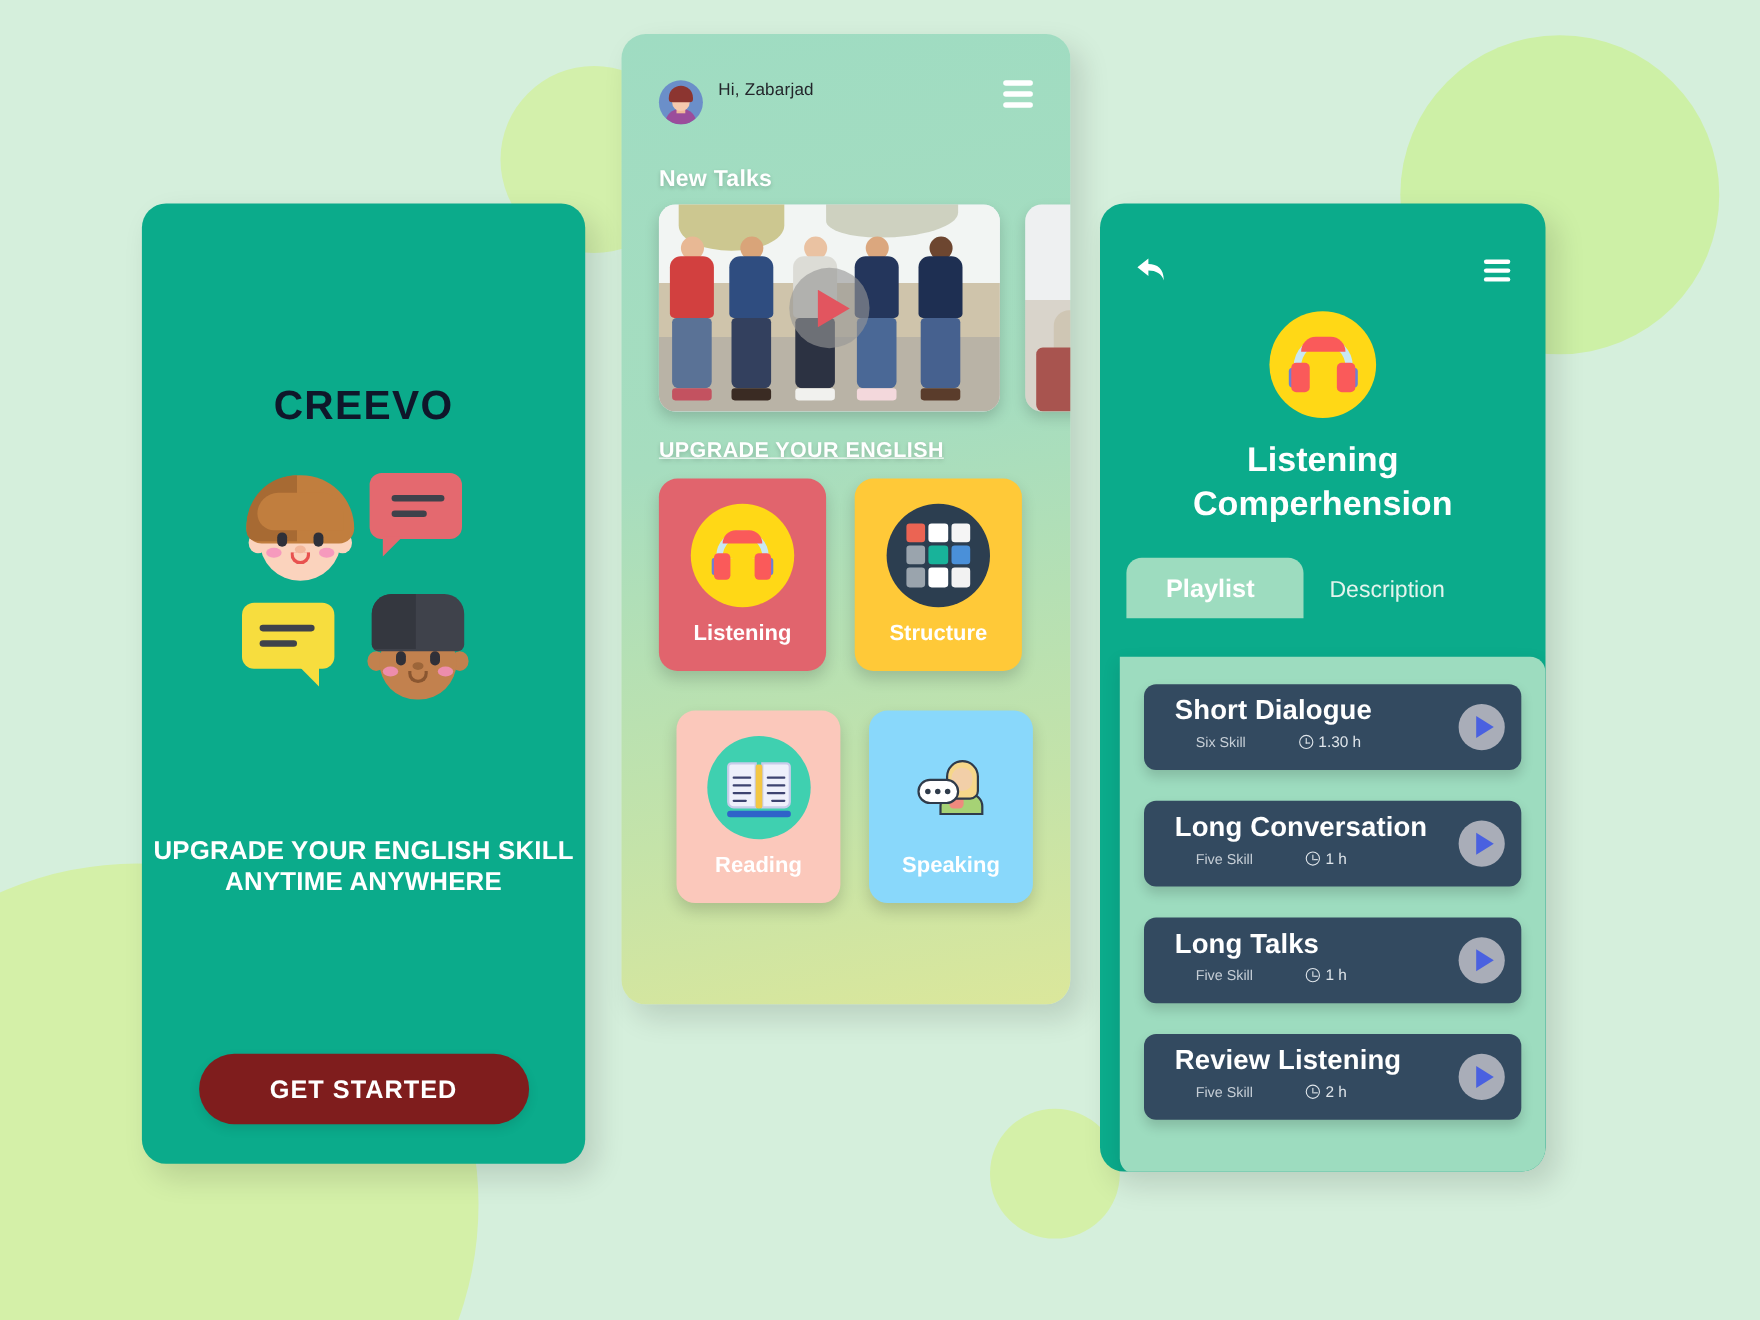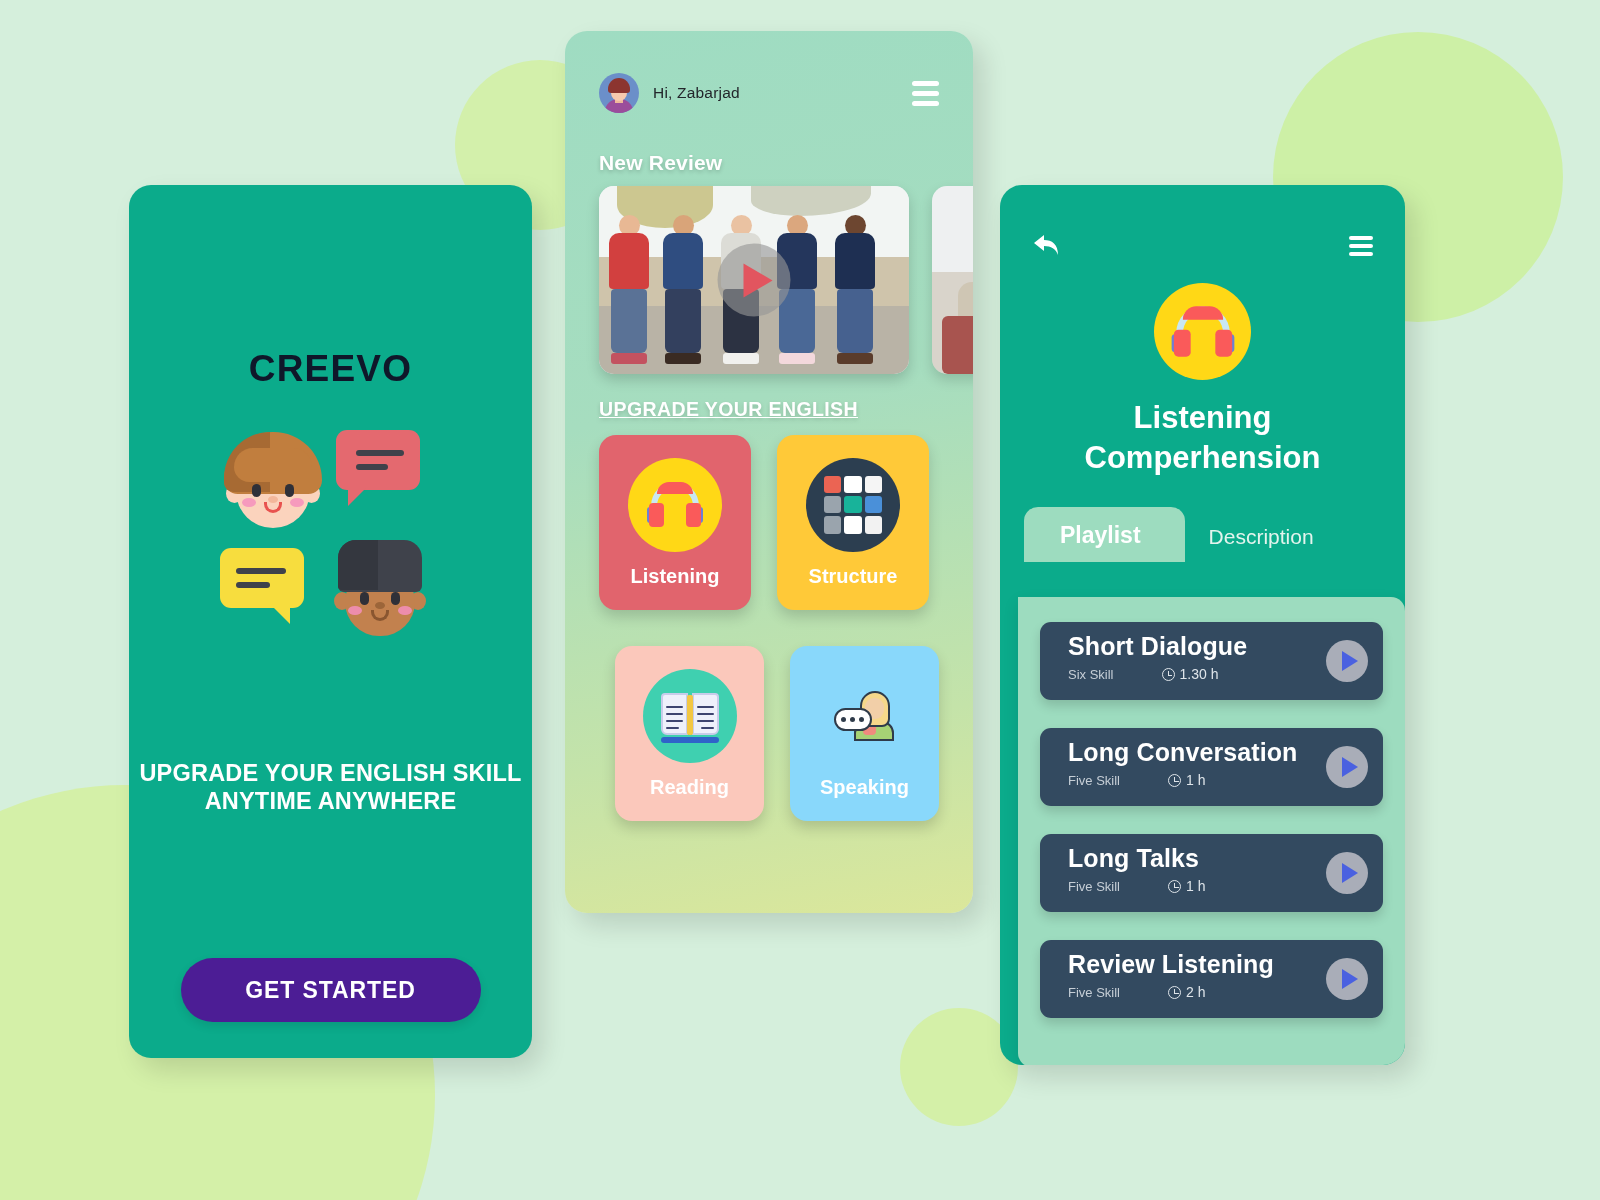--- a/index.html
+++ b/index.html
@@ -28,32 +28,32 @@
     color:#0f172a; font-weight:bold; font-size:37px; letter-spacing:1.2px;
     margin-top:163px;
   }
   #onboarding-illustration { margin-top:38px; width:230px; height:220px; position:relative; }
   #onboarding-tagline {
     color:#fff; font-weight:bold; font-size:23.5px; text-align:center;
     line-height:1.18; margin-top:112px; letter-spacing:.2px;
   }
   #get-started-button {
     margin-top:143px; width:300px; height:64px; border:none; border-radius:32px;
-    background:#4c1d95; color:#fff; font-size:23px; font-weight:bold;
+    background:#7f1d1d; color:#fff; font-size:23px; font-weight:bold;
     letter-spacing:.9px; cursor:pointer; font-family:inherit;
     box-shadow:0 4px 10px rgba(0,0,0,.10);
   }
 
   
   #screen-home {
     left:565px; top:31px; width:408px; height:882px;
     background:linear-gradient(170deg,#9fdcc2 0%,#a6ddbf 42%,#c4e3a9 78%,#dbe79b 100%);
     padding:0 34px;
   }
-  #home-topbar { display:flex; align-items:center; margin-top:42px; }
+  #home-topbar { display:flex; margin-top:42px; }
   #home-avatar {
     width:40px; height:40px; border-radius:50%; background:#6b8fc9;
     position:relative; overflow:hidden; flex:none;
   }
   .av-hair { position:absolute; left:9px; top:5px; width:22px; height:15px; background:#8c3530; border-radius:11px 11px 3px 3px; }
   .av-face { position:absolute; left:12px; top:11px; width:16px; height:17px; background:#f6c9ae; border-radius:8px 8px 9px 9px; }
   .av-body { position:absolute; left:6px; top:26px; width:28px; height:16px; background:#9b4d9b; border-radius:13px 13px 0 0; }
   .av-neck { position:absolute; left:16px; top:24px; width:8px; height:6px; background:#f0b89a; }
   #home-greeting { color:#23262b; font-size:15.5px; margin-left:14px; letter-spacing:.2px; }
   .hamburger { margin-left:auto; width:27px; display:flex; flex-direction:column; gap:5px; cursor:pointer; }
@@ -161,21 +161,21 @@
     position:absolute; left:18px; top:412px; width:387px; height:470px;
     background:#9ddcbf; border-radius:0 14px 14px 14px; padding:25px 22px 0 22px;
     box-shadow:0 6px 16px rgba(0,0,0,.10);
   }
   .track-item {
     height:78px; background:#334a60; border-radius:11px; margin-bottom:28px;
     position:relative; padding:12px 18px 0 28px; cursor:pointer;
     box-shadow:0 6px 11px rgba(0,0,0,.15);
   }
   .track-title { color:#fff; font-weight:bold; font-size:25px; line-height:1; letter-spacing:.1px; }
-  .track-meta { display:flex; align-items:center; margin-top:7px; }
+  .track-meta { display:flex; align-items:center; margin-top:7px;margin-left:19px; }
   .track-sub { color:#c6ced6; font-size:13px; }
   .track-dur { color:#dfe5ea; font-size:14px; margin-left:48px; display:flex; align-items:center; gap:5px; }
   .clock-ico { width:13px; height:13px; border:1.6px solid #dfe5ea; border-radius:50%; position:relative; display:inline-block; }
   .clock-ico::before { content:""; position:absolute; left:5px; top:2.5px; width:1.4px; height:4.5px; background:#dfe5ea; }
   .clock-ico::after { content:""; position:absolute; left:5.5px; top:6px; width:4px; height:1.4px; background:#dfe5ea; }
   .track-play {
     position:absolute; right:15px; top:50%; transform:translateY(-50%);
     width:42px; height:42px; border-radius:50%; background:#a9adb8;
     display:flex; align-items:center; justify-content:center;
   }
@@ -281,21 +281,21 @@
         <div class="av-hair"></div>
     </div>
     <div id="home-greeting">Hi, Zabarjad</div>
     <div class="hamburger">
       <span></span>
         <span></span>
         <span></span>
     </div>
   </div>
 
-  <div id="new-video-label">New Review</div>
+  <div id="new-video-label">New Talks</div>
 
   <div id="video-carousel">
     <div id="video-card-main">
       <div class="vt-sky"></div>
       <div class="vt-tree"></div>
         <div class="vt-tree2"></div>
       <div class="vt-p" style="left:8px;">
         <div class="head" style="background:#e8b894;"></div>
         <div class="torso" style="background:#d2403f;"></div>
         <div class="legs" style="background:#5a7296;"></div>

